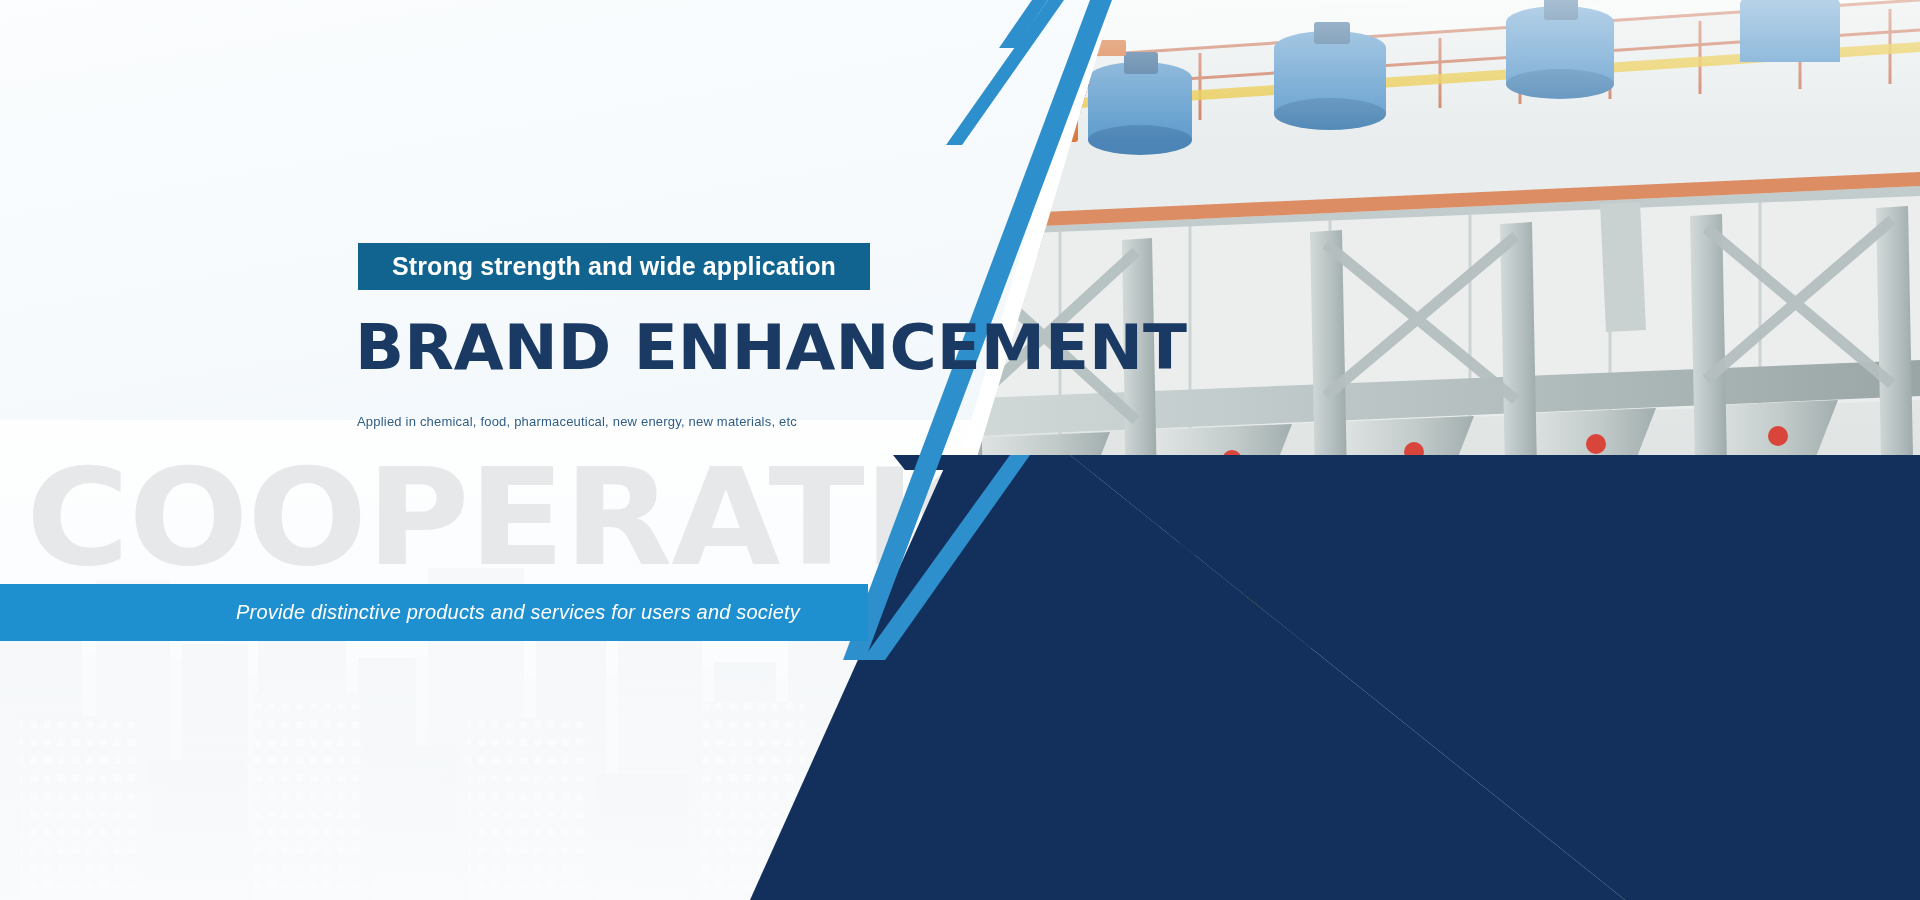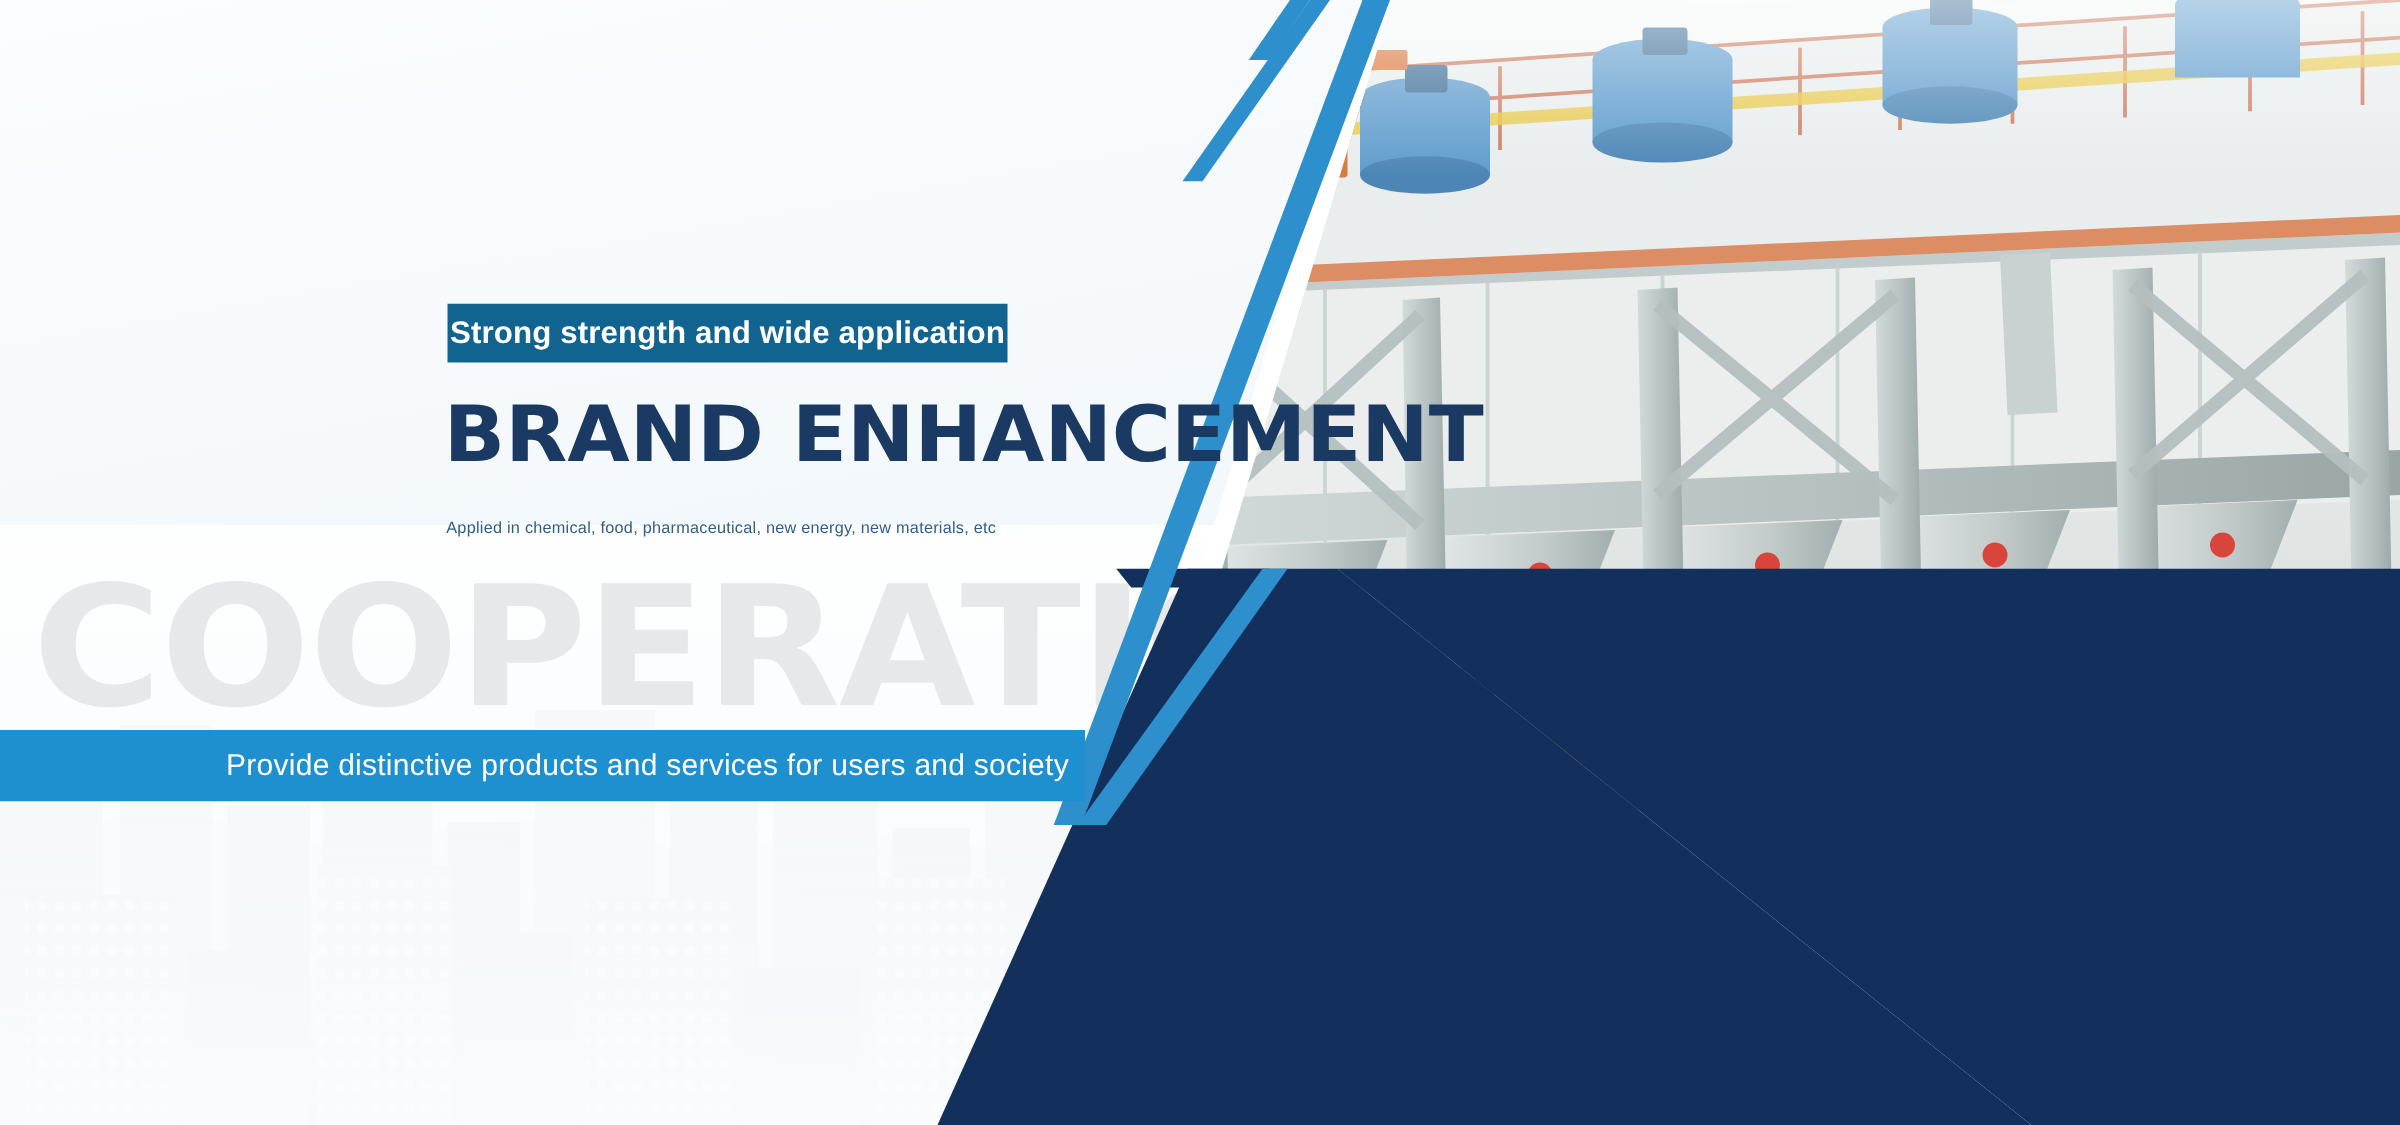--- a/index.html
+++ b/index.html
@@ -47,21 +47,21 @@
     transform-origin:left top;
     white-space:nowrap;
     user-select:none;
   }
 
   
   .badge{
     position:absolute;
     left:358px; top:243px;
     height:47px;
-    padding:0 2px;
+    padding:0 34px;
     display:flex; align-items:center;
     background:#126490;
     color:#ffffff;
     font-size:25px;
     font-weight:700;
     letter-spacing:.1px;
     white-space:nowrap;
   }
 
   .headline{
@@ -90,24 +90,25 @@
   
   .blue-bar{
     position:absolute;
     left:0; top:584px;
     width:868px; height:57px;
     background:#1f90cf;
     display:flex; align-items:center; justify-content:center;
   }
   .blue-bar span{
     color:#ffffff;
-    font-size:24px;
+    font-size:20px;
     letter-spacing:.2px;
     white-space:nowrap;
     transform:translateX(84px);
+    font-style:italic;
   }
 
   
   .deco{
     position:absolute; inset:0;
     width:1920px; height:900px;
     pointer-events:none;
   }
   .deco svg{ display:block; width:1920px; height:900px; }
 

